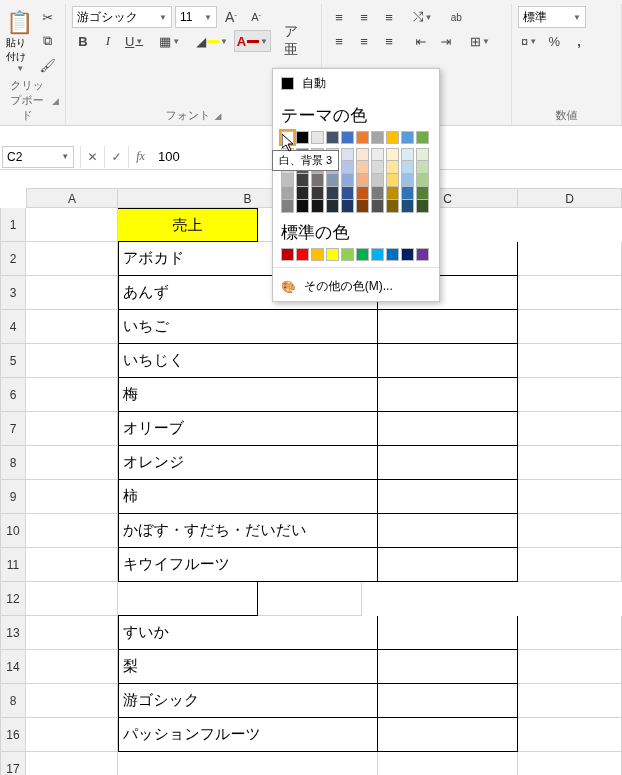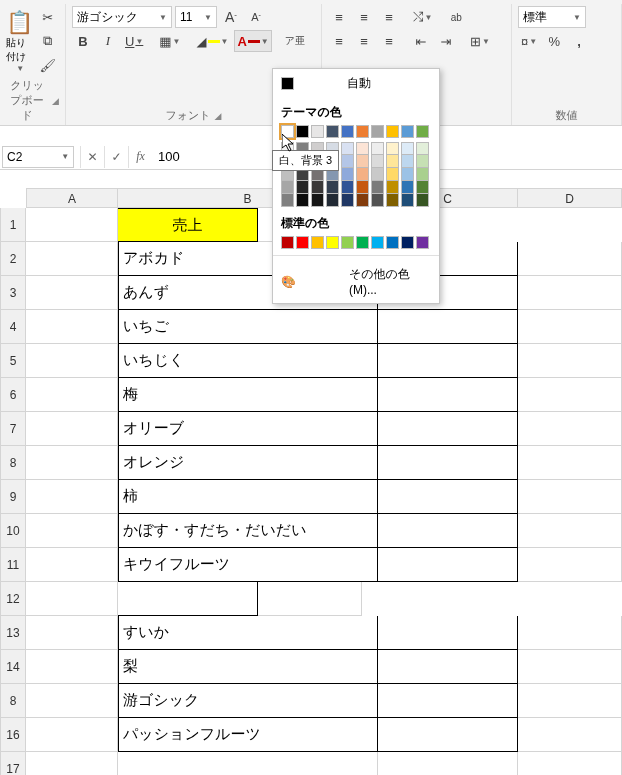--- a/index.html
+++ b/index.html
@@ -35,22 +35,22 @@
 .grow { display: flex; }
 .rowhead { width: 26px; border: 1px solid #d4d4d4; border-top: none; background: #f0f0f0; text-align: center; font-size: 12px; color: #333; height: 34px; display: flex; align-items: center; justify-content: center; }
 .cell { border-right: 1px solid #d4d4d4; border-bottom: 1px solid #d4d4d4; height: 34px; display: flex; align-items: center; padding: 0 4px; font-size: 15px; background: #fff; overflow: hidden; white-space: nowrap; }
 .hdr-yellow { background: #ffff00; justify-content: center; }
 .tbl-cell { border-right: 1px solid #000; border-bottom: 1px solid #000; }
 .tbl-left { border-left: 1px solid #000; }
 .tbl-top { border-top: 1px solid #000; }
 
 
 .popup { position: absolute; left: 272px; top: 68px; width: 168px; background: #fff; border: 1px solid #c6c6c6; box-shadow: 2px 2px 6px rgba(0,0,0,.25); z-index: 10; font-size: 12px; }
-.popup-row { display: flex; align-items: center; padding: 6px 8px; cursor: pointer; gap: 45px; }
-.popup-label { font-weight: bold; padding: 6px 8px 2px 8px; font-size: 12px; }
+.popup-row { display: flex; align-items: center; padding: 6px 8px; cursor: pointer; }
+.popup-label { font-weight: normal; padding: 6px 8px 2px 8px; font-size: 17px; }
 .swatch-row { display: flex; gap: 2px; padding: 2px 8px; }
 .sw { width: 13px; height: 13px; border: 1px solid #bbb; cursor: pointer; }
 .sw.sel { outline: 2px solid #e8a33d; outline-offset: 0; }
 .theme-shades { padding: 2px 8px; display: flex; gap: 2px; }
 .shade-col { display: flex; flex-direction: column; gap: 0; }
 .shade-col .sw { border-top: none; }
 .shade-col .sw:first-child { border-top: 1px solid #bbb; }
 .popup-sep { border-top: 1px solid #e0e0e0; margin: 4px 0; }
 
 
@@ -128,21 +128,21 @@
               <span>◢</span>
               <span style="display:inline-block;width:12px;height:3px;background:#ffff00;margin-left:1px"></span>
               <span class="drop">▼</span>
             </span>
           <span class="ibtn" style="background:#e6e6e6;border-color:#c8c8c8">
               <span style="color:#c00;font-weight:bold">A</span>
               <span style="display:inline-block;width:12px;height:3px;background:#c00000;margin-left:1px"></span>
               <span class="drop">▼</span>
             </span>
           <span style="width:4px"></span>
-          <span class="ibtn" style="font-size:10px">ア亜</span>
+          <span class="ibtn" style="font-size:14px">ア亜</span>
         </div>
       </div>
       <div class="rgroup-label">
           <span>フォント</span>
           <span class="launcher">◢</span>
         </div>
     </div>
 
     <div class="rgroup" style="width:190px">
       <div class="rgroup-body">

